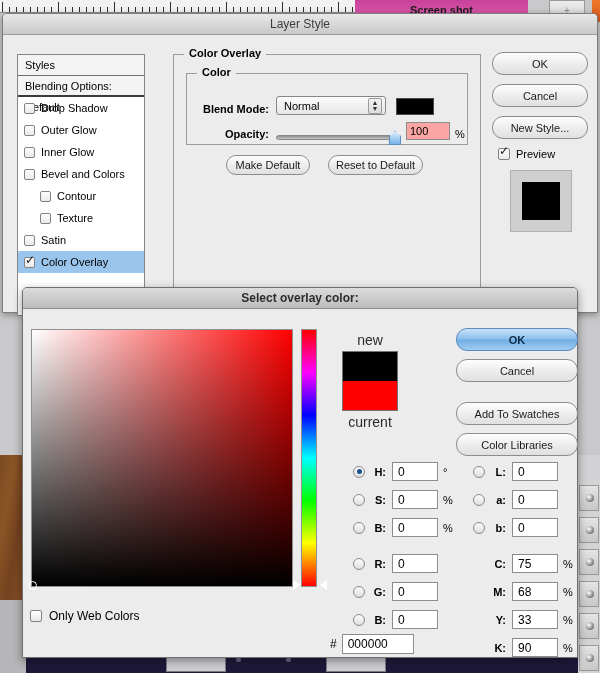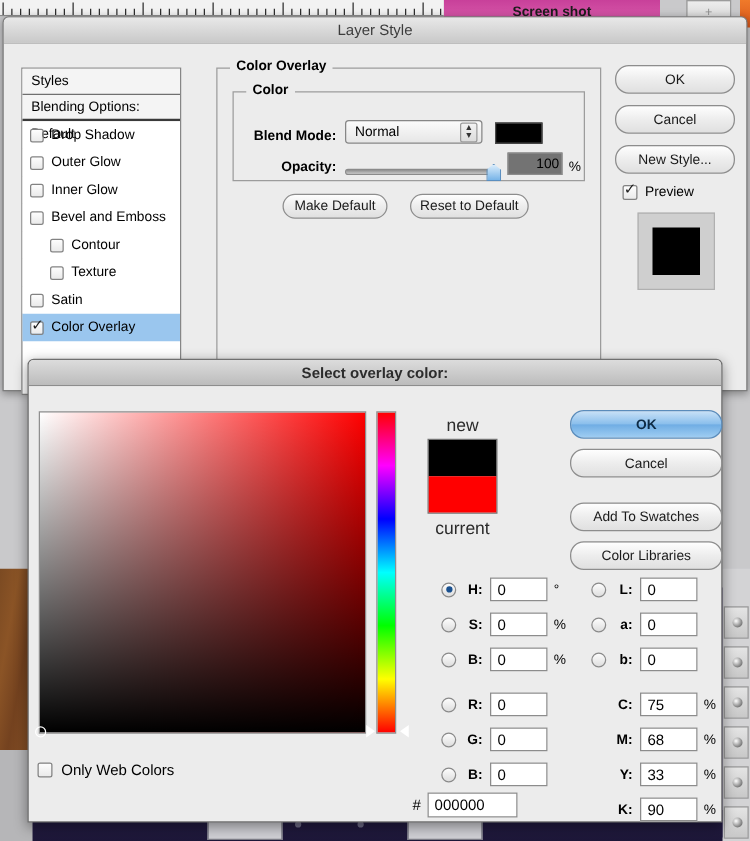--- a/index.html
+++ b/index.html
@@ -170,22 +170,22 @@
     background: linear-gradient(180deg,#8e8e8e,#c6c6c6);
     border: 1px solid #8a8a8a; position: relative;
   }
   .slider-knob {
     position: absolute; right: -6px; top: -5px; width: 12px; height: 14px;
     background: linear-gradient(180deg,#d9ecfb,#78b4e8);
     border: 1px solid #5b8fc0;
     clip-path: polygon(50% 0%, 100% 35%, 100% 100%, 0% 100%, 0% 35%);
   }
   .num-input {
-    width: 44px; height: 18px; background: #737373; border: 1px solid #8c8c8c;
-    font-size: 11px; line-height: 17px; padding-left: 22px;
+    width: 44px; height: 18px; background: #fca5a5; border: 1px solid #8c8c8c;
+    font-size: 11px; line-height: 17px; padding-left: 3px;
   }
   .pct { margin-left: 5px; font-size: 11px; }
 
   .pill-btn {
     background: linear-gradient(180deg,#fefefe,#ededed 50%,#e0e0e0);
     border: 1px solid #8d8d8d; border-radius: 11px;
     height: 20px; display: flex; align-items: center; justify-content: center;
     font-size: 11px; color: #1a1a1a; white-space: nowrap;
   }
 
@@ -403,21 +403,21 @@
           <div class="style-row">
             <span class="cb"></span>
             <span>Outer Glow</span>
           </div>
           <div class="style-row">
             <span class="cb"></span>
             <span>Inner Glow</span>
           </div>
           <div class="style-row">
             <span class="cb"></span>
-            <span>Bevel and Emboss</span>
+            <span>Bevel and Colors</span>
           </div>
           <div class="style-row indent">
             <span class="cb"></span>
             <span>Contour</span>
           </div>
           <div class="style-row indent">
             <span class="cb"></span>
             <span>Texture</span>
           </div>
           <div class="style-row">

